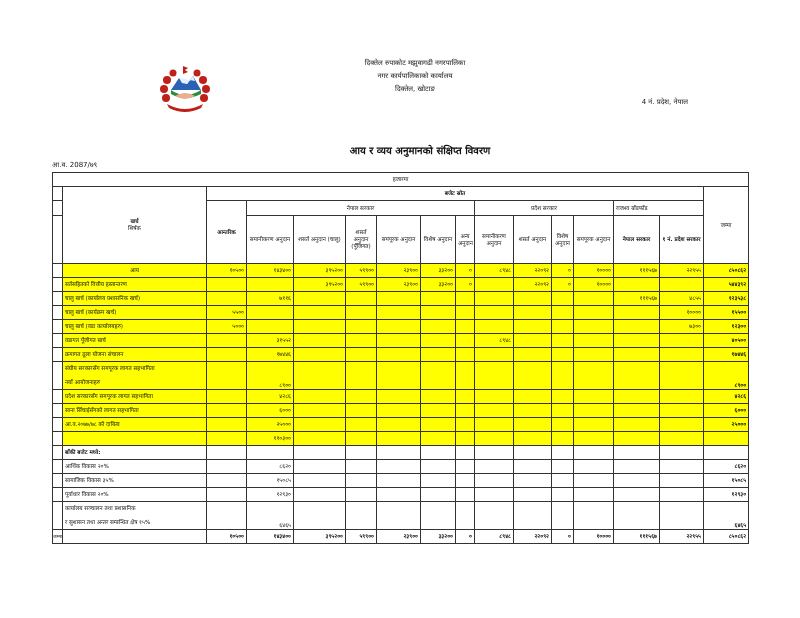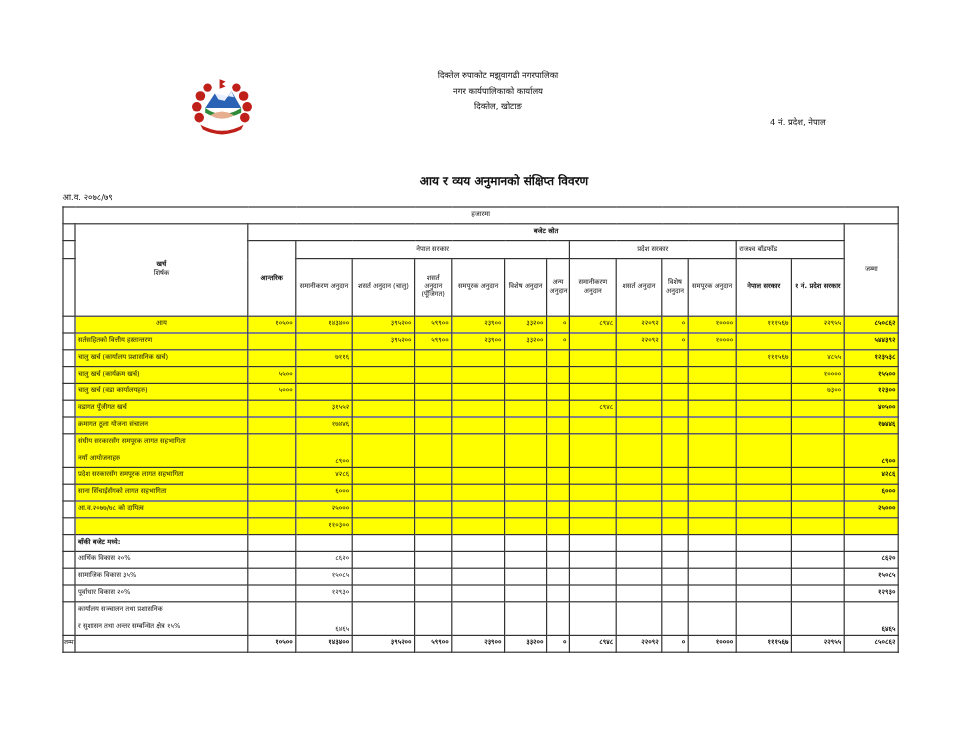--- a/index.html
+++ b/index.html
@@ -44,21 +44,21 @@
     <path d="M26 6 L26 14 L31 12 L28 10 L31 8 Z" fill="#c0201a"></path>
   </svg>
 </div>
 
 <div class="org org1">दिक्तेल रुपाकोट मझुवागढी नगरपालिका</div>
 <div class="org org2">नगर कार्यपालिकाको कार्यालय</div>
 <div class="org org3">दिक्तेल, खोटाङ</div>
 <div class="province">4 नं. प्रदेश, नेपाल</div>
 
 <div class="title">आय र व्यय अनुमानको संक्षिप्त विवरण</div>
-<div class="fy">आ.व. २०७८/७९</div>
+<div class="fy">आ.व. 2087/७९</div>
 
 <table>
   <colgroup>
     <col style="width:10px">
       <col style="width:144px">
       <col style="width:40px">
       <col style="width:47px">
     <col style="width:52px">
       <col style="width:31px">
       <col style="width:44px">

